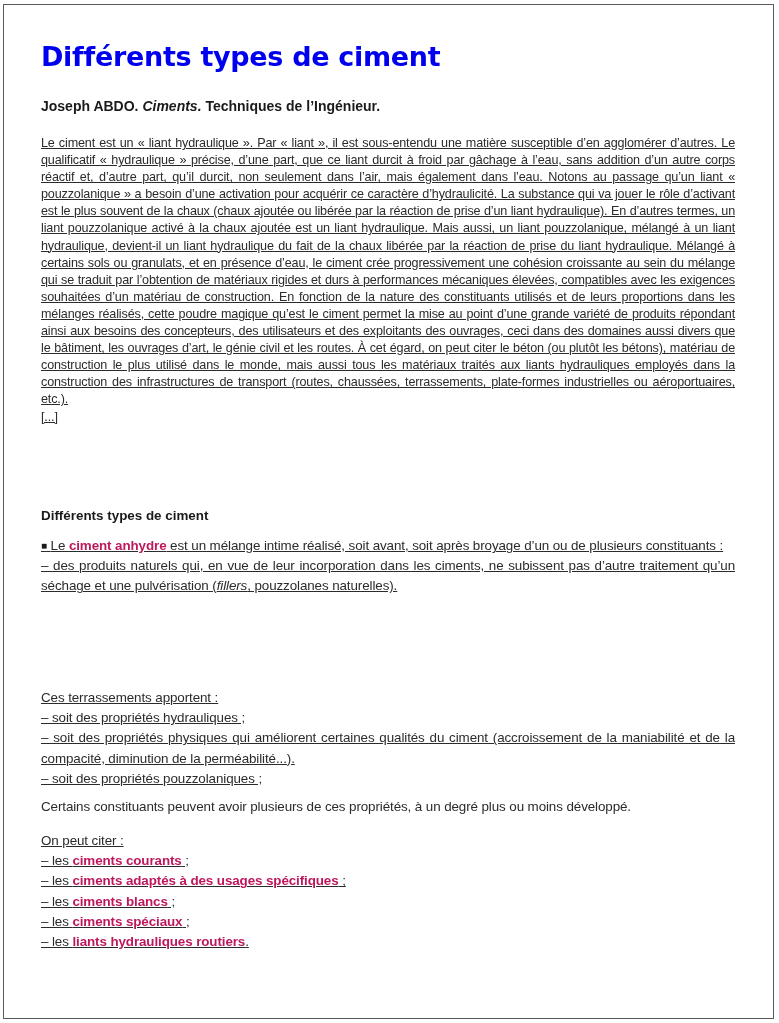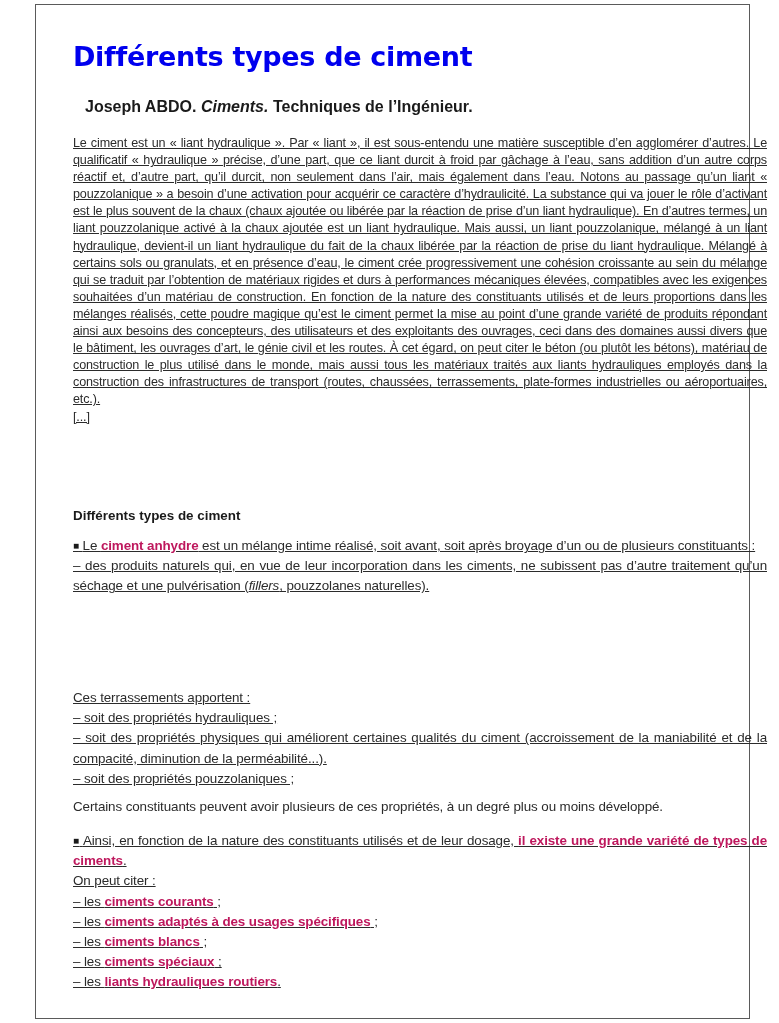--- a/index.html
+++ b/index.html
@@ -1,32 +1,32 @@
 <!DOCTYPE html>
 <html><head>
 <meta charset="utf-8">
 <style>
   html, body { margin: 0; padding: 0; background: #ffffff; }
   body { width: 779px; height: 1023px; overflow: hidden; position: relative; }
   .page {
-    position: absolute; left: 3px; top: 4px; width: 715px; height: 1015px;
-    border: 1px solid #5a5a5a; background: #fff; box-sizing: border-box; margin-left: 32px;
+    position: absolute; left: 3px; top: 4px; width: 771px; height: 1015px;
+    border: 1px solid #5a5a5a; background: #fff; box-sizing: border-box;
   }
   .content {
     position: absolute; left: 37px; top: 0; width: 694px;
     font-family: "Liberation Sans", sans-serif; color: #2b2b2b;
   }
   .title {
     position: absolute; top: 36px; left: 0; margin: 0;
     font-family: "DejaVu Sans", sans-serif; font-weight: bold;
     font-size: 27px; color: #0000ee; letter-spacing: -0.3px; white-space: nowrap;
   }
   .citation {
-    position: absolute; top: 93px; left: 12px; margin: 0;
-    font-size: 16px; font-weight: bold; color: #1a1a1a; white-space: nowrap;
+    position: absolute; top: 93px; left: 0; margin: 0;
+    font-size: 14px; font-weight: bold; color: #1a1a1a; white-space: nowrap;
   }
   .citation i { font-style: italic; }
   .block { position: absolute; left: 0; width: 694px; margin: 0; }
   .intro {
     top: 130px; font-size: 12.6px; line-height: 17.1px; text-align: justify;
     letter-spacing: -0.15px;
   }
   .body2 { font-size: 13.4px; line-height: 20.2px; text-align: justify; letter-spacing: -0.1px; }
   .sub-heading { font-size: 13.4px; font-weight: bold; color: #1a1a1a; }
   b { color: #be185d; }
@@ -65,24 +65,20 @@
     <div class="block body2" style="top:683px;">
       <span class="line">Ces terrassements apportent :</span>
       <span class="line">– soit des propriétés hydrauliques ;</span>
       <span class="line">– soit des propriétés physiques qui améliorent certaines qualités du ciment (accroissement de la maniabilité et de la compacité, diminution de la perméabilité...).</span>
       <span class="line">– soit des propriétés pouzzolaniques ;</span>
     </div>
 
     <div class="block body2" style="top:792px;">Certains constituants peuvent avoir plusieurs de ces propriétés, à un degré plus ou moins développé.</div>
 
     <div class="block body2" style="top:826px;">
-      <span class="line">
-        <span class="sq">■</span>
-        <span>Ainsi, en fonction de la nature des constituants utilisés et de leur dosage, </span><b>il existe une grande variété de types de ciments</b><span>.</span>
-      </span>
       <span class="line">On peut citer :</span>
       <span class="line"><span>– les </span><b>ciments courants</b><span> ;</span></span>
       <span class="line"><span>– les </span><b>ciments adaptés à des usages spécifiques</b><span> ;</span></span>
       <span class="line"><span>– les </span><b>ciments blancs</b><span> ;</span></span>
       <span class="line"><span>– les </span><b>ciments spéciaux</b><span> ;</span></span>
       <span class="line"><span>– les </span><b>liants hydrauliques routiers</b><span>.</span></span>
     </div>
 
   </div>
 </div>

